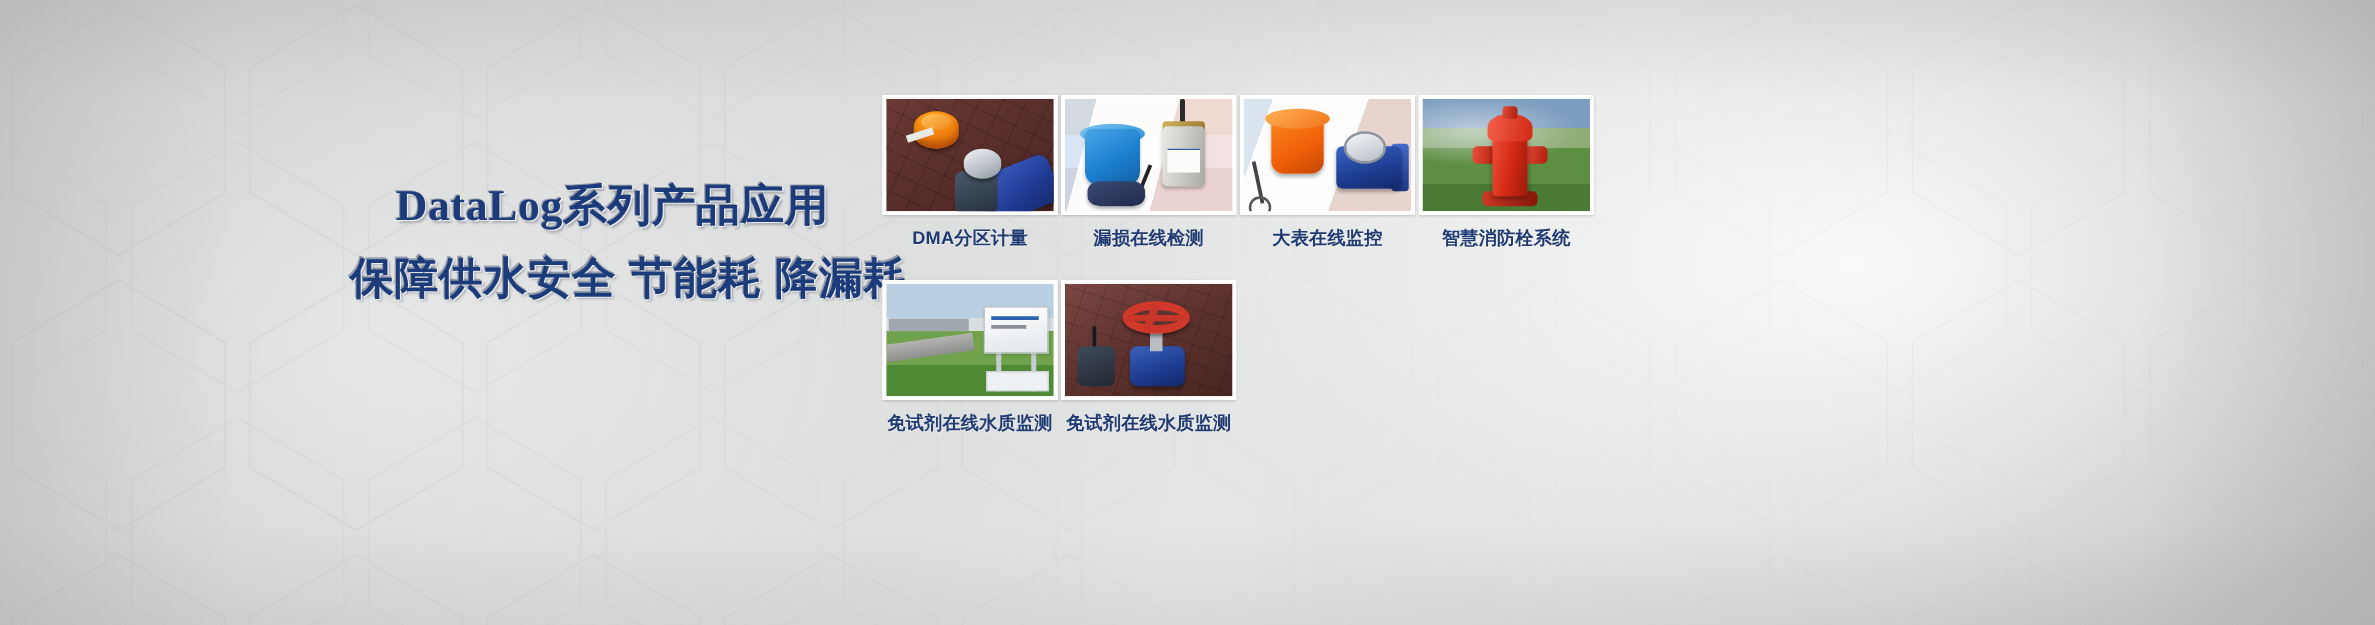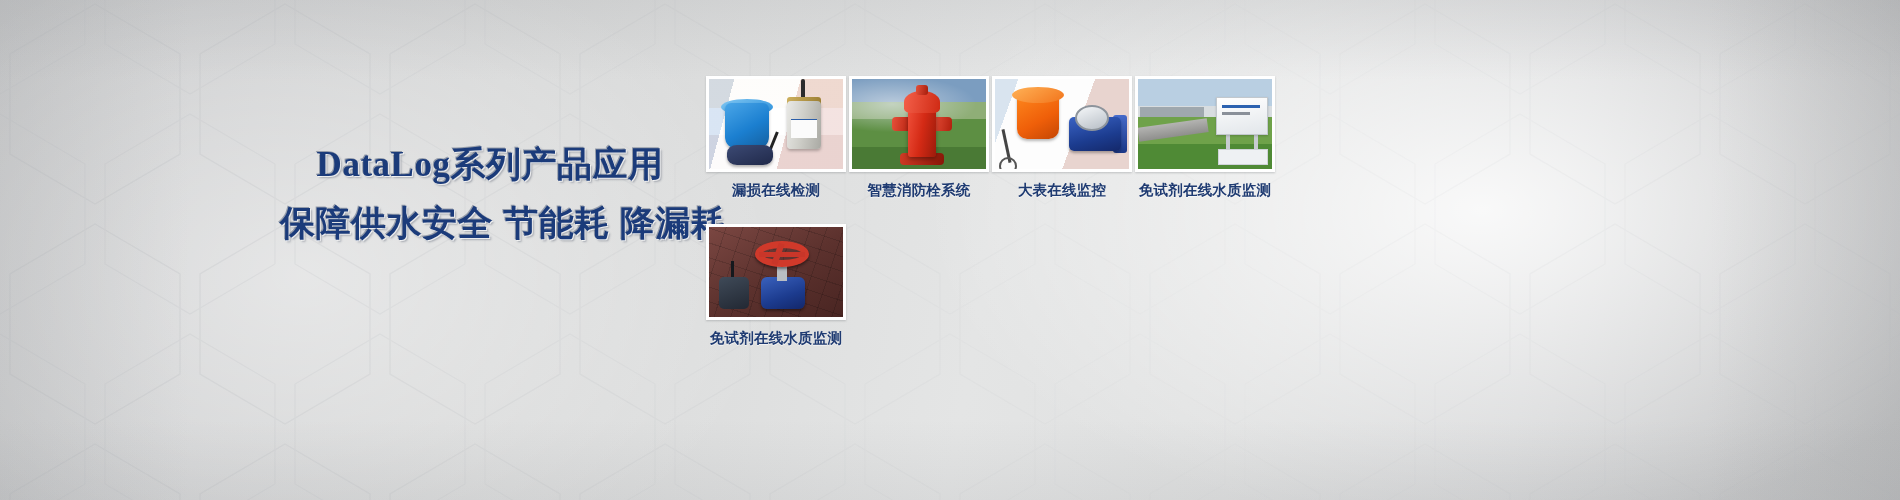--- a/index.html
+++ b/index.html
@@ -407,20 +407,34 @@
 
   <div id="vignette"></div>
 
   <div id="headline">
     <div class="headline-line" id="headline-line-1">DataLog系列产品应用</div>
     <div class="headline-line" id="headline-line-2">保障供水安全 节能耗 降漏耗</div>
   </div>
 
   <div id="product-grid">
 
+    <div class="product-cell">
+      <div class="thumb-frame">
+        <div class="thumb-img">
+          <div class="ph brick-bg"></div>
+          <div class="ph dma-pipe"></div>
+          <div class="ph dma-body"></div>
+          <div class="ph dma-silver"></div>
+          <div class="ph dma-orange"></div>
+          <div class="ph dma-orange-top"></div>
+          <div class="ph dma-tag"></div>
+        </div>
+      </div>
+      <div class="caption">DMA分区计量</div>
+    </div>
 
     <div class="product-cell">
       <div class="thumb-frame">
         <div class="thumb-img">
           <div class="ph studio-bg"></div>
           <div class="ph studio-bg2"></div>
           <div class="ph logger-ant"></div>
           <div class="ph logger-cap"></div>
           <div class="ph logger-cyl"></div>
           <div class="ph logger-label"></div>
@@ -429,47 +443,47 @@
           <div class="ph sensor-ant"></div>
           <div class="ph sensor-puck"></div>
         </div>
       </div>
       <div class="caption">漏损在线检测</div>
     </div>
 
     <div class="product-cell">
       <div class="thumb-frame">
         <div class="thumb-img">
+          <div class="ph meter-bg"></div>
+          <div class="ph meter-probe"></div>
+          <div class="ph meter-probe-ring"></div>
+          <div class="ph meter-flange"></div>
+          <div class="ph meter-body"></div>
+          <div class="ph meter-dial"></div>
+          <div class="ph orange-cover"></div>
+          <div class="ph orange-cover-lid"></div>
+        </div>
+      </div>
+      <div class="caption">大表在线监控</div>
+    </div>
+
+    <div class="product-cell">
+      <div class="thumb-frame">
+        <div class="thumb-img">
           <div class="ph grass-bg"></div>
           <div class="ph grass-blur"></div>
           <div class="ph hydrant-armL"></div>
           <div class="ph hydrant-armR"></div>
           <div class="ph hydrant-base"></div>
           <div class="ph hydrant-body"></div>
           <div class="ph hydrant-dome"></div>
           <div class="ph hydrant-cap"></div>
         </div>
       </div>
       <div class="caption">智慧消防栓系统</div>
-    </div>
-
-    <div class="product-cell">
-      <div class="thumb-frame">
-        <div class="thumb-img">
-          <div class="ph meter-bg"></div>
-          <div class="ph meter-probe"></div>
-          <div class="ph meter-probe-ring"></div>
-          <div class="ph meter-flange"></div>
-          <div class="ph meter-body"></div>
-          <div class="ph meter-dial"></div>
-          <div class="ph orange-cover"></div>
-          <div class="ph orange-cover-lid"></div>
-        </div>
-      </div>
-      <div class="caption">大表在线监控</div>
     </div>
 
     <div class="product-cell">
       <div class="thumb-frame">
         <div class="thumb-img">
           <div class="ph station-bg"></div>
           <div class="ph station-bridge"></div>
           <div class="ph station-road"></div>
           <div class="ph station-post1"></div>
           <div class="ph station-post2"></div>

